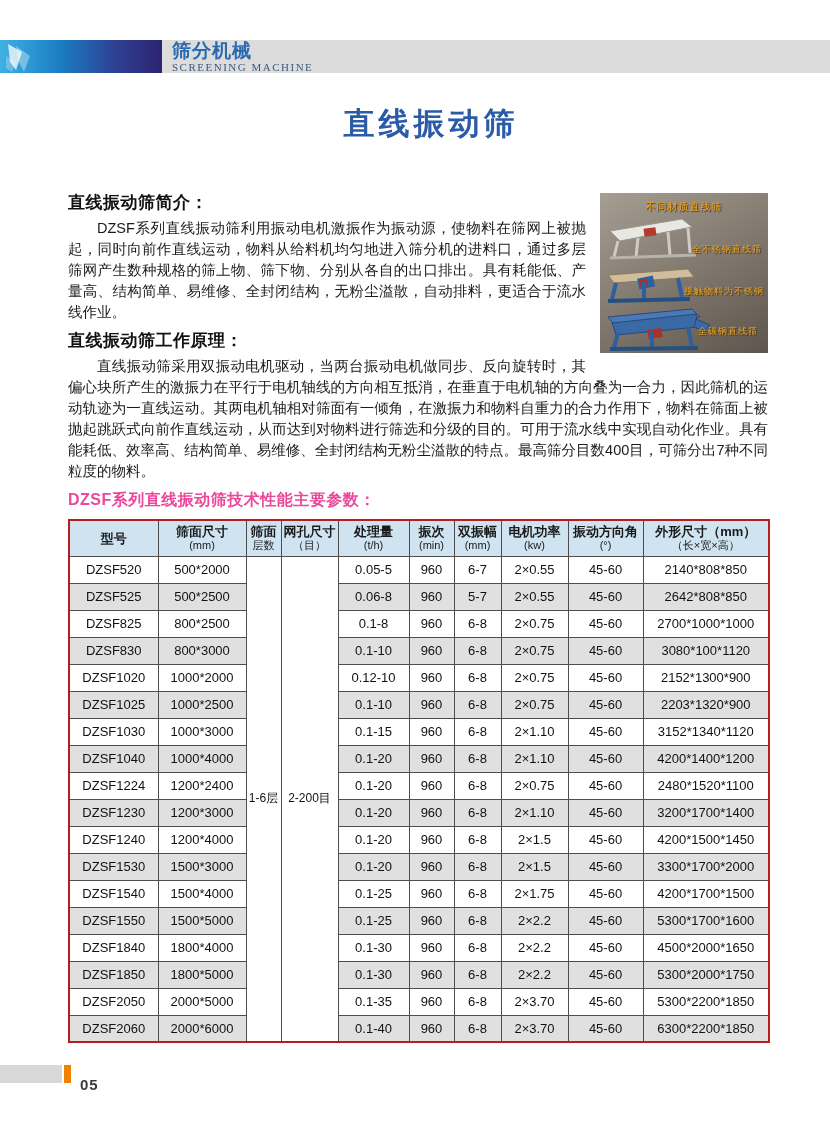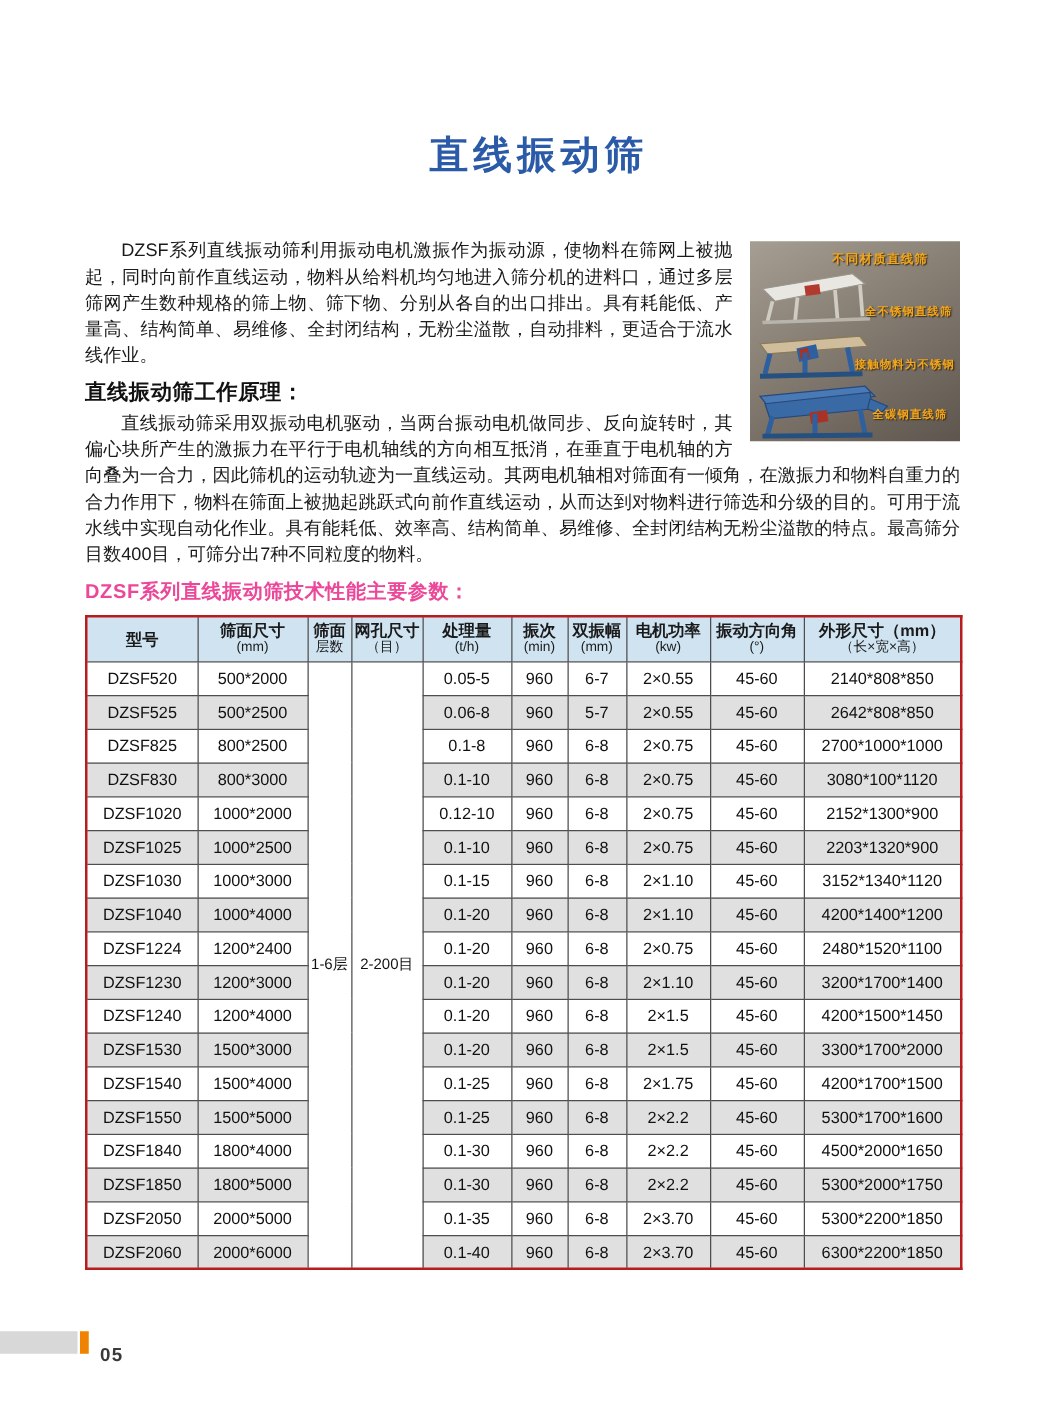--- a/index.html
+++ b/index.html
@@ -19,22 +19,22 @@
   .page-title { position:absolute; top:103px; left:0; width:830px; text-align:center; font-size:31px; font-weight:bold; color:#2b5ba8; letter-spacing:4px;padding-left:32px; }
 
   
   .content { position:absolute; top:191px; left:68px; width:700px; color:#1a1a1a; }
   .section-heading { font-size:17px; font-weight:bold; color:#111; margin:0 0 4px 0; letter-spacing:0.5px; }
   .body-text { font-size:14.5px; line-height:21px; text-indent:2em; text-align:justify; margin-bottom:6px; }
 
   
   .product-image { float:right; width:168px; height:160px; margin:2px 0 8px 14px;
     background:linear-gradient(150deg,#a69d93 0%,#857c72 45%,#5e564e 100%); position:relative; }
-  .img-label { position:absolute; color:#f2a61c; font-weight:bold; font-size:9px; letter-spacing:1px;
-    text-shadow:1px 1px 1px #3a2a10; white-space:nowrap;margin-left:20px; }
+  .img-label { position:absolute; color:#f2a61c; font-weight:normal; font-size:9px; letter-spacing:1px;
+    text-shadow:1px 1px 1px #3a2a10; white-space:nowrap; }
   .img-label.top { top:7px; left:50%; transform:translateX(-50%); font-size:10px; }
   .img-label.l1 { top:50px; right:6px; }
   .img-label.l2 { top:92px; right:4px;padding-left:35px; }
   .img-label.l3 { top:132px; right:10px; }
   .machine { position:absolute; left:4px; }
   .machine.m1 { top:22px; }
   .machine.m2 { top:70px; }
   .machine.m3 { top:112px; }
 
   
@@ -52,20 +52,33 @@
   .footer { position:absolute; top:1064px; left:0; height:20px; display:flex; align-items:center; }
   .footer-gray { width:62px; height:18px; background:#d8d8d8; }
   .footer-orange { width:7px; height:18px; background:#ef8200; margin-left:2px; }
   .page-num { margin-left:9px; font-size:15px; font-weight:bold; color:#3a3a3a; letter-spacing:1px;margin-top:21px; }
 </style>
 </head>
 <body>
 
 <div class="page">
 
+  <div class="topbar">
+    <div class="logo-grad">
+      <svg class="logo-swoosh" width="48" height="30" viewBox="0 0 48 30">
+        <polygon points="2,2 16,10 10,28 4,20" fill="#ffffff" opacity="0.75"></polygon>
+        <polygon points="10,4 24,14 18,30 12,18" fill="#ffffff" opacity="0.35"></polygon>
+        <polygon points="0,14 10,20 6,30 0,26" fill="#ffffff" opacity="0.25"></polygon>
+      </svg>
+    </div>
+    <div class="topbar-right">
+      <div class="brand-cn">筛分机械</div>
+      <div class="brand-en">SCREENING MACHINE</div>
+    </div>
+  </div>
 
   <div class="page-title">直线振动筛</div>
 
   <div class="content">
 
     <div class="product-image">
       <div class="img-label top">不同材质直线筛</div>
 
       <svg class="machine m1" width="100" height="46" viewBox="0 0 100 46">
         <polygon points="6,16 78,4 88,12 16,26" fill="#e9e7e2" stroke="#9a958c" stroke-width="1"></polygon>
@@ -96,20 +109,21 @@
         <line x1="48" y1="26" x2="48" y2="43" stroke="#2e5f9e" stroke-width="4"></line>
         <line x1="84" y1="22" x2="88" y2="42" stroke="#2e5f9e" stroke-width="4"></line>
         <line x1="6" y1="44" x2="94" y2="43" stroke="#25507f" stroke-width="4"></line>
       </svg>
 
       <div class="img-label l1">全不锈钢直线筛</div>
       <div class="img-label l2">接触物料为不锈钢</div>
       <div class="img-label l3">全碳钢直线筛</div>
     </div>
 
+    <div class="section-heading">直线振动筛简介：</div>
     <p class="body-text">DZSF系列直线振动筛利用振动电机激振作为振动源，使物料在筛网上被抛起，同时向前作直线运动，物料从给料机均匀地进入筛分机的进料口，通过多层筛网产生数种规格的筛上物、筛下物、分别从各自的出口排出。具有耗能低、产量高、结构简单、易维修、全封闭结构，无粉尘溢散，自动排料，更适合于流水线作业。</p>
 
     <div class="section-heading">直线振动筛工作原理：</div>
     <p class="body-text">直线振动筛采用双振动电机驱动，当两台振动电机做同步、反向旋转时，其偏心块所产生的激振力在平行于电机轴线的方向相互抵消，在垂直于电机轴的方向叠为一合力，因此筛机的运动轨迹为一直线运动。其两电机轴相对筛面有一倾角，在激振力和物料自重力的合力作用下，物料在筛面上被抛起跳跃式向前作直线运动，从而达到对物料进行筛选和分级的目的。可用于流水线中实现自动化作业。具有能耗低、效率高、结构简单、易维修、全封闭结构无粉尘溢散的特点。最高筛分目数400目，可筛分出7种不同粒度的物料。</p>
 
     <div class="table-title">DZSF系列直线振动筛技术性能主要参数：</div>
 
     <table class="spec">
       <thead>
         <tr id="spec-head">

